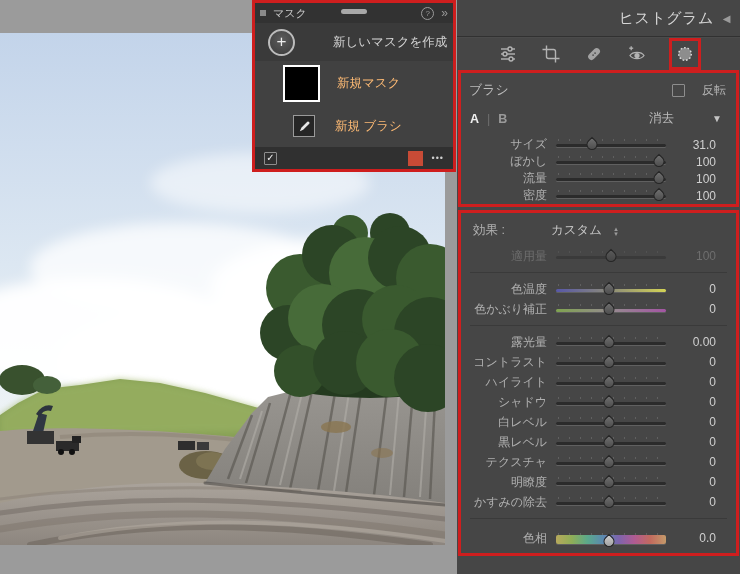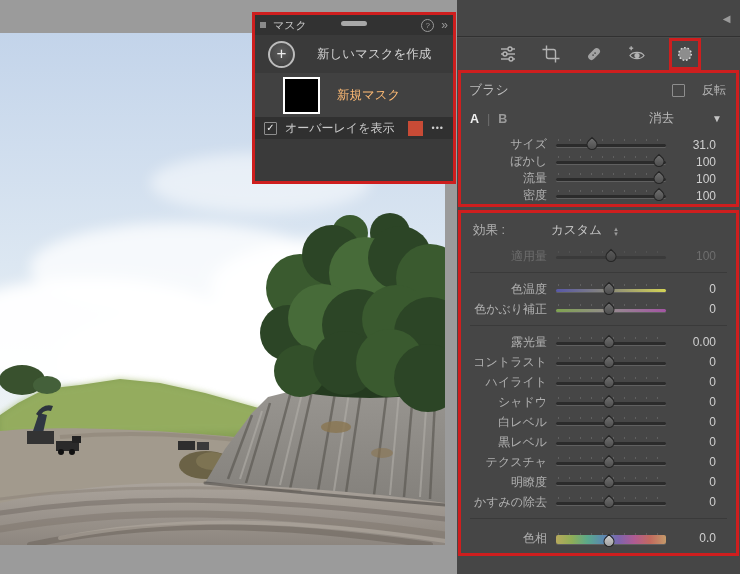--- a/index.html
+++ b/index.html
@@ -58,34 +58,34 @@
   .bp-caret{margin-left:38px;margin-right:4px;color:#c4c4c4;font-size:10px;}
   #brush-sliders{padding-top:7px;}
   .automask{display:flex;align-items:center;gap:7px;color:var(--txt);font-size:12px;margin:6px 0 8px 62px;}
   
   .fx-row1{display:flex;align-items:center;padding:9px 10px 2px 12px;font-size:12.5px;color:var(--txt);}
   .fx-preset{margin-left:46px;color:#c8c8c8;}
   .fx-caret{margin-left:12px;display:flex;flex-direction:column;font-size:7px;line-height:5px;color:#9a9a9a;}
   .fxbody{padding-top:5px;}
   .fx-div{border-top:1px solid #3a3a3a;margin:6px 9px;height:0;}
   
-  .mask-panel{position:absolute;left:252px;top:12px;width:204px;height:172px;box-sizing:border-box;
+  .mask-panel{position:absolute;left:252px;top:0;width:204px;height:172px;box-sizing:border-box;
               border:3px solid var(--red);background:#3a3a3a;}
   .mp-header{height:20px;background:#323232;display:flex;align-items:center;padding:0 5px;position:relative;}
   .mp-sq{width:6px;height:6px;background:#8a8a8a;margin-right:7px;flex:none;}
   .mp-title{font-size:11px;color:#c9c9c9;}
   .mp-pill{position:absolute;left:50%;top:6px;transform:translateX(-50%);width:26px;height:5px;border-radius:3px;background:#a8a8a8;}
   .mp-help{margin-left:auto;width:11px;height:11px;border:1px solid #9a9a9a;border-radius:50%;
            font-size:8px;display:flex;align-items:center;justify-content:center;color:#9a9a9a;flex:none;}
   .mp-exp{margin-left:7px;color:#9a9a9a;font-size:12px;}
   .mp-create{height:38px;display:flex;align-items:center;padding-left:13px;}
   .plus-btn{width:27px;height:27px;box-sizing:border-box;border-radius:50%;border:2px solid #bcbcbc;
             background:radial-gradient(circle at 50% 38%,#5c5c5c,#3b3b3b);color:#ececec;font-size:17px;
             display:flex;align-items:center;justify-content:center;flex:none;}
-  .mp-create-lbl{margin-left:22px;color:#d4d4d4;font-size:12.5px;}
+  .mp-create-lbl{margin-left:38px;color:#d4d4d4;font-size:12.5px;}
   .mp-list{background:#414141;}
   .mp-item1{height:44px;display:flex;align-items:center;padding-left:28px;}
   .thumb-mask{width:33px;height:33px;background:#000;border:2px solid #fff;flex:none;}
   .mp-item-lbl{margin-left:17px;color:#fdba74;font-size:12.5px;}
   .mp-item2{height:42px;display:flex;align-items:center;padding-left:38px;}
   .thumb-brush{width:20px;height:20px;background:#262626;border:1px solid #9a9a9a;flex:none;
                display:flex;align-items:center;justify-content:center;}
   .mp-item2 .mp-item-lbl{margin-left:20px;}
   .mp-overlay{height:22px;background:#303030;display:flex;align-items:center;padding:0 9px;color:#cacaca;font-size:12px;}
   .mp-overlay-lbl{margin-left:8px;}
@@ -200,20 +200,21 @@
     <path d="M0,480 C120,462 240,462 445,486" stroke="#6f6861" stroke-width="5" opacity=".5"></path>
     <path d="M0,496 C130,474 260,476 445,502" stroke="#7a7269" stroke-width="7" opacity=".45"></path>
     <path d="M30,512 C150,486 280,490 430,512" stroke="#675f58" stroke-width="6" opacity=".5"></path>
     <path d="M60,505 C180,482 300,486 445,508" stroke="#b5ada3" stroke-width="4" opacity=".5"></path>
     <path d="M205,450 Q320,462 445,472" stroke="#4e4b47" stroke-width="3" opacity=".6"></path>
   </g>
 </svg>
 
 <div class="right-panel">
   <div class="hist-header">
+    <span>ヒストグラム</span>
     <span class="hist-arrow">◀</span>
   </div>
   <div class="panel-divider"></div>
   <div class="tools-row">
     <span class="tool">
       <svg width="20" height="20" viewBox="0 0 20 20" fill="none" stroke="#b3b3b3" stroke-width="1.4">
         <line x1="3" y1="5" x2="17" y2="5"></line>
           <circle cx="12" cy="5" r="2" fill="#464646"></circle>
         <line x1="3" y1="10" x2="17" y2="10"></line>
           <circle cx="7" cy="10" r="2" fill="#464646"></circle>
@@ -453,20 +454,27 @@
   </div>
   <div class="mp-create">
     <span class="plus-btn">+</span>
     <span class="mp-create-lbl">新しいマスクを作成</span>
   </div>
   <div class="mp-list">
     <div class="mp-item1">
       <span class="thumb-mask"></span>
       <span class="mp-item-lbl">新規マスク</span>
     </div>
+    <div class="mp-item2">
+      <span class="thumb-brush">
+        <svg width="13" height="13" viewBox="0 0 14 14">
+          <path d="M2 12 L3.6 8.4 L10 2 a1.5 1.5 0 0 1 2.1 2.1 L5.6 10.5 Z" fill="#e6e6e6"></path>
+        </svg>
+      </span>
+      <span class="mp-item-lbl">新規 ブラシ</span>
+    </div>
   </div>
   <div class="mp-overlay">
     <span class="cbox">✓</span>
-    <span class="mp-overlay-lbl">オーバーレイを表示</span>
     <span class="swatch" style="background: rgb(200, 75, 54);"></span>
     <span class="mp-dots">•••</span>
   </div>
 </div>
 
 </body></html>

